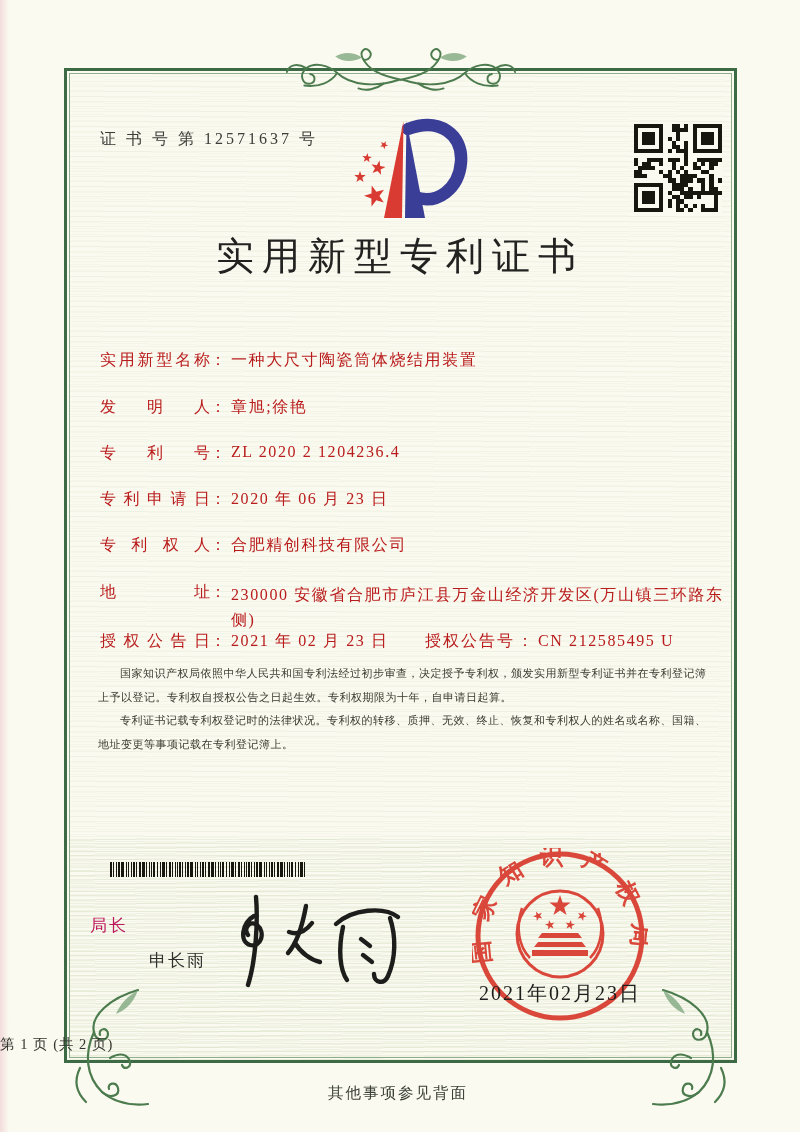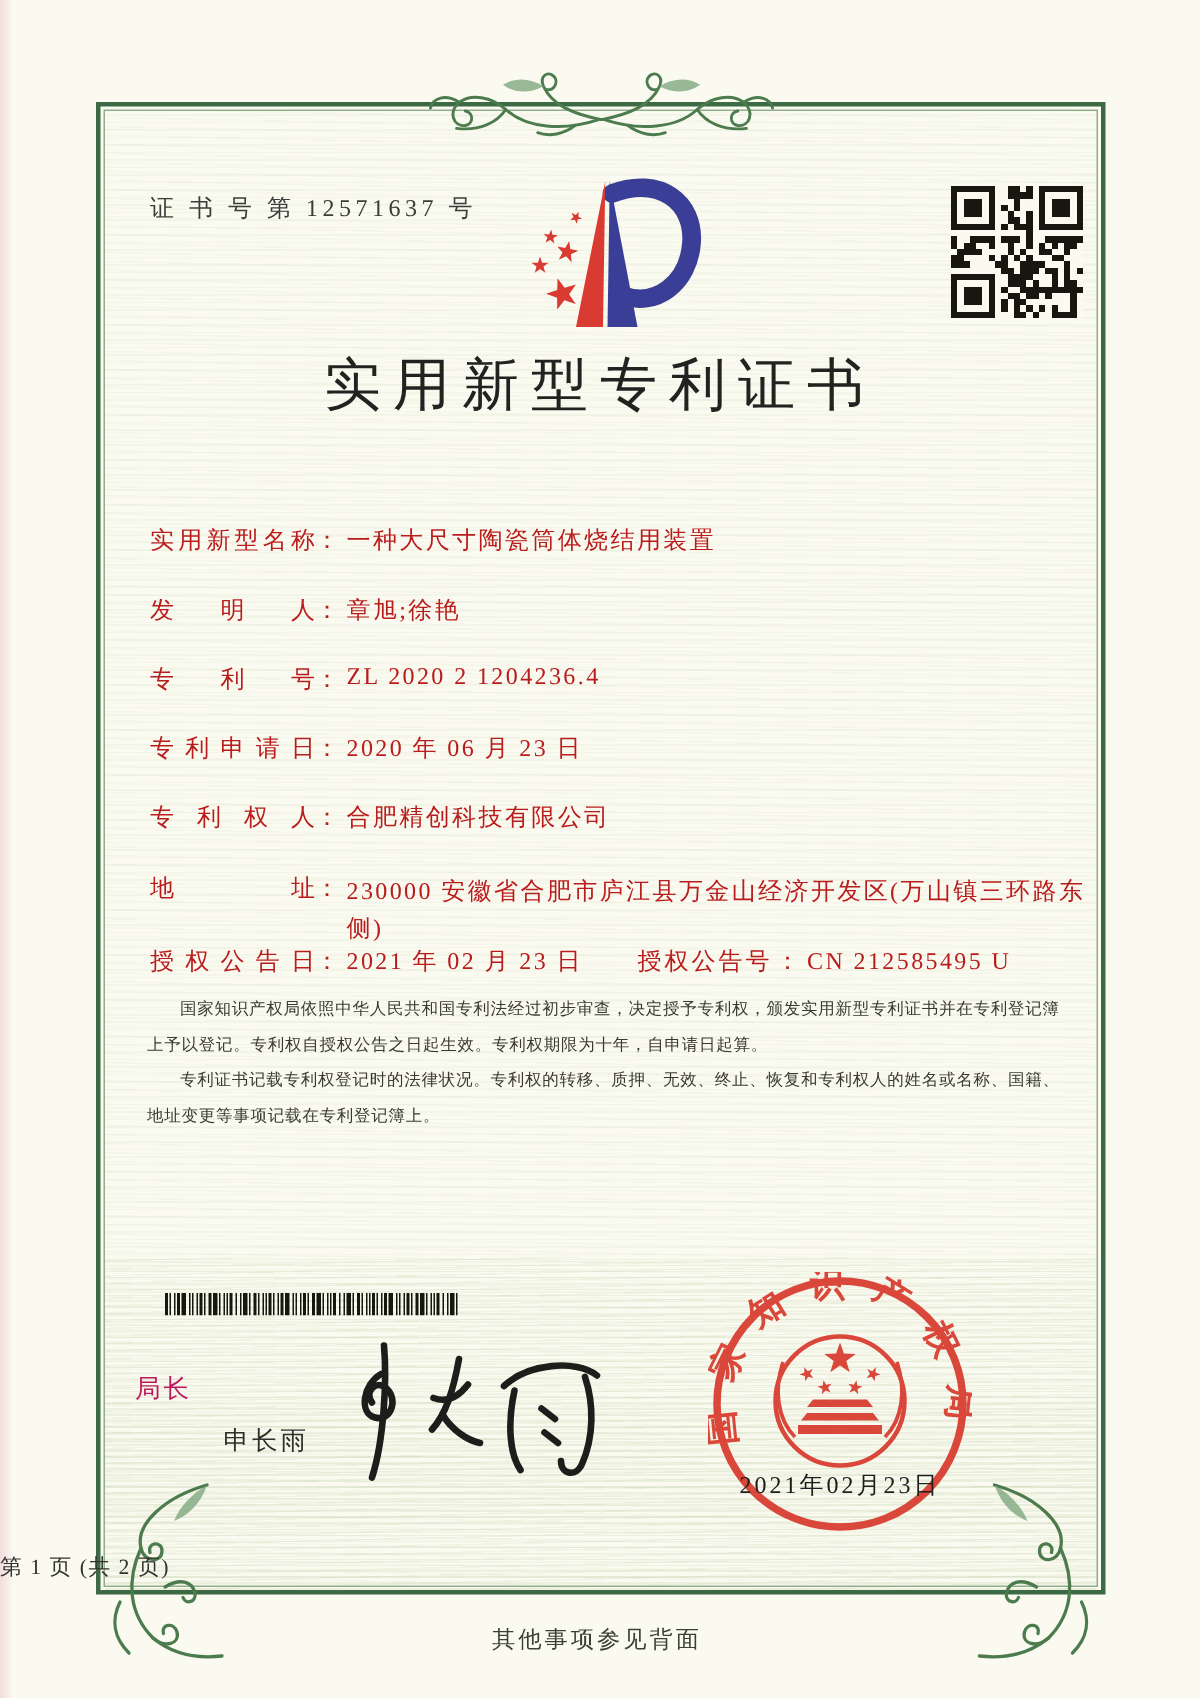--- a/index.html
+++ b/index.html
@@ -33,21 +33,21 @@
   .grant2 .glabel{letter-spacing:2px;margin-right:2px;}
   .paras{position:absolute;left:98px;top:662px;width:618px;font-size:11px;line-height:23.6px;
      letter-spacing:.5px;color:#3a3a31;}
   .paras p{margin:0;text-indent:2em;}
   .barcode{position:absolute;left:110px;top:862px;}
   .director-title{position:absolute;left:90px;top:914px;font-size:17px;letter-spacing:2px;color:#be185d;}
   .director-name{position:absolute;left:101px;top:949px;font-size:17px;letter-spacing:2px;color:#2f2f2b;margin-left:48px;}
   .signature{position:absolute;left:224px;top:890px;}
   .seal{position:absolute;left:472px;top:848px;opacity:.92;}
   .seal-date{position:absolute;left:472px;top:980px;width:176px;text-align:center;
-     font-size:16px;letter-spacing:2px;color:#1e1e1c;z-index:5;}
+     font-size:20px;letter-spacing:2px;color:#1e1e1c;z-index:5;}
   .page-info{position:absolute;left:0;top:1035px;width:746px;text-align:left;font-size:14.5px;
      letter-spacing:1px;color:#33332e;}
   .back-note{position:absolute;left:0;top:1083px;width:740px;text-align:center;font-size:15.5px;
      letter-spacing:2px;color:#3b4036;padding-left:28px;}
   .ornament-top{position:absolute;left:285px;top:44px;}
   .ornament-bl{position:absolute;left:50px;top:988px;}
   .ornament-br{position:absolute;right:49px;top:988px;transform:scaleX(-1);}
   svg{display:block;}
 </style>
 </head>

